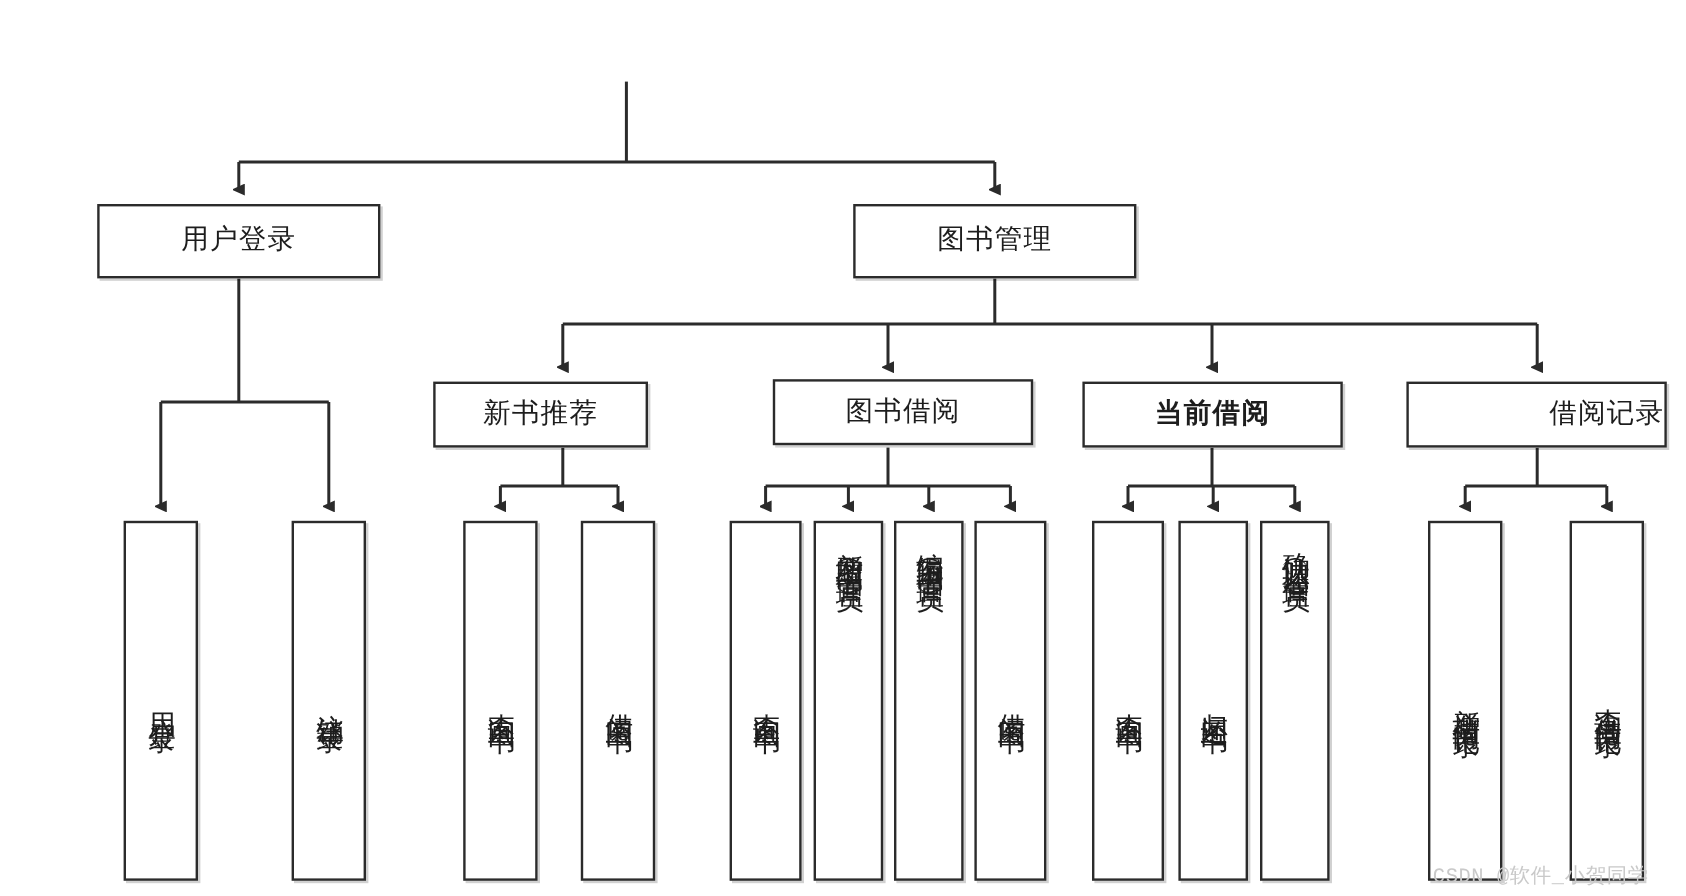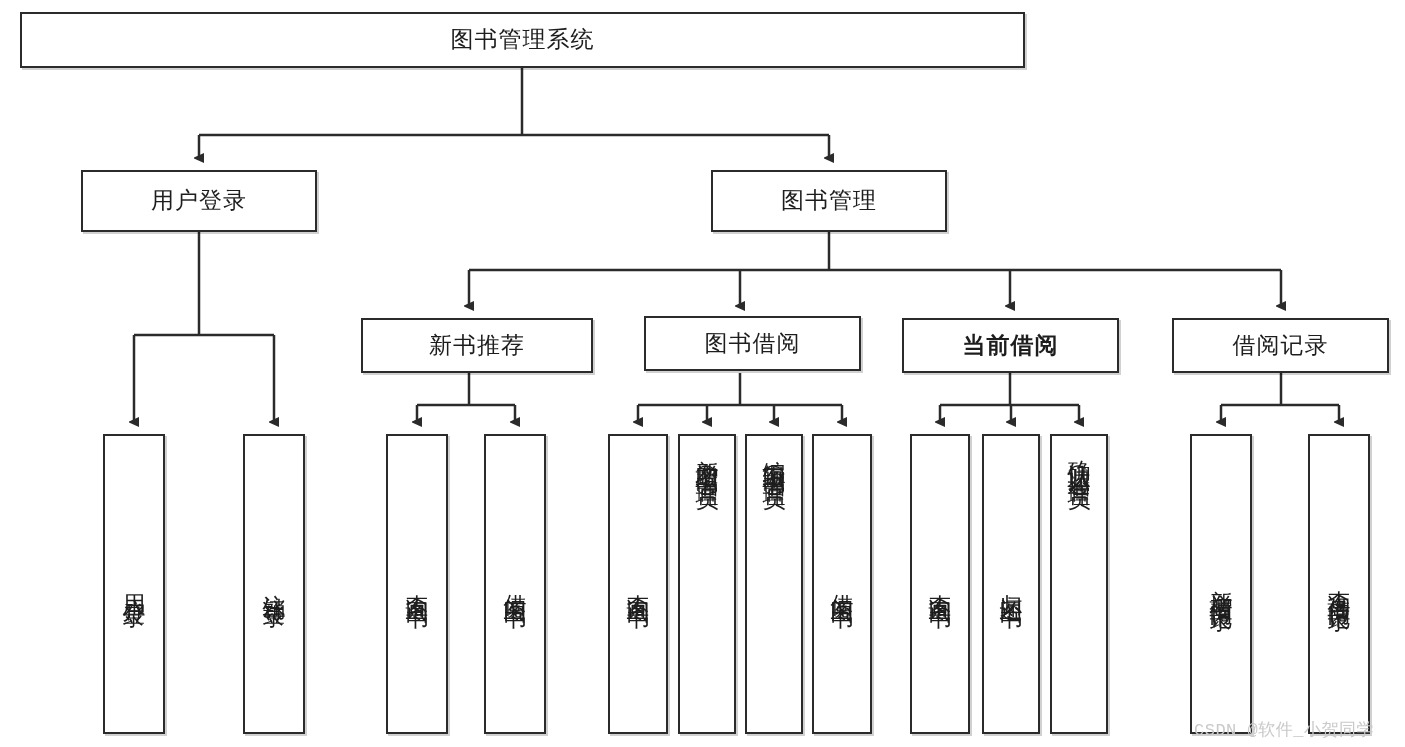--- a/index.html
+++ b/index.html
@@ -117,41 +117,38 @@
       <path d="M 1011 405 L 1011 422" marker-end="url(#arrowhead)"></path>
       <path d="M 1079 405 L 1079 422" marker-end="url(#arrowhead)"></path>
 
       <path d="M 1281 373 L 1281 405"></path>
       <path d="M 1221 405 L 1339 405"></path>
       <path d="M 1221 405 L 1221 422" marker-end="url(#arrowhead)"></path>
       <path d="M 1339 405 L 1339 422" marker-end="url(#arrowhead)"></path>
     </g>
   </svg>
 
-  <div class="node" style="left:20px; top:12px; width:1005px; height:56px;">
-    <span class="label">图书管理系统</span>
-  </div>
 
   <div class="node" style="left:81px; top:170px; width:236px; height:62px;">
     <span class="label">用户登录</span>
   </div>
   <div class="node" style="left:711px; top:170px; width:236px; height:62px;">
     <span class="label">图书管理</span>
   </div>
 
-  <div class="node" style="left:361px; top:318px; width:232px; height:55px;">
+  <div class="node" style="left:361px; top:318px; width:179px; height:55px;">
     <span class="label">新书推荐</span>
   </div>
   <div class="node" style="left:632px; top:316px; width:217px; height:55px;margin-left:12px;">
     <span class="label">图书借阅</span>
   </div>
   <div class="node" style="left:902px; top:318px; width:217px; height:55px;font-weight:bold;">
     <span class="label">当前借阅</span>
   </div>
-  <div class="node" style="left:1172px; top:318px; width:217px; height:55px;">
+  <div class="node" style="left:1172px; top:318px; width:217px; height:55px;justify-content:flex-end;">
     <span class="label">借阅记录</span>
   </div>
 
   <div class="node leaf" style="left:103px; top:434px; width:62px; height:300px;">
     <span class="label">用户登录</span>
   </div>
   <div class="node leaf" style="left:243px; top:434px; width:62px; height:300px;">
     <span class="label">注销登录</span>
   </div>
 

